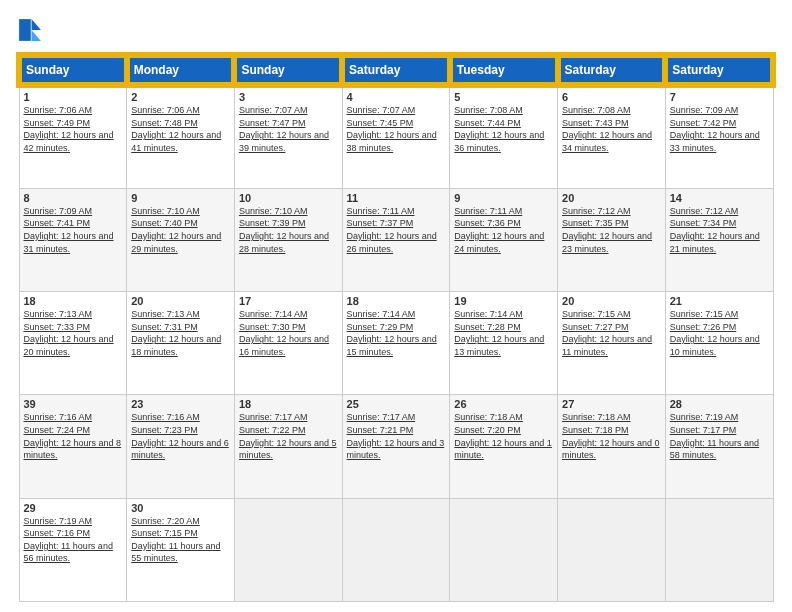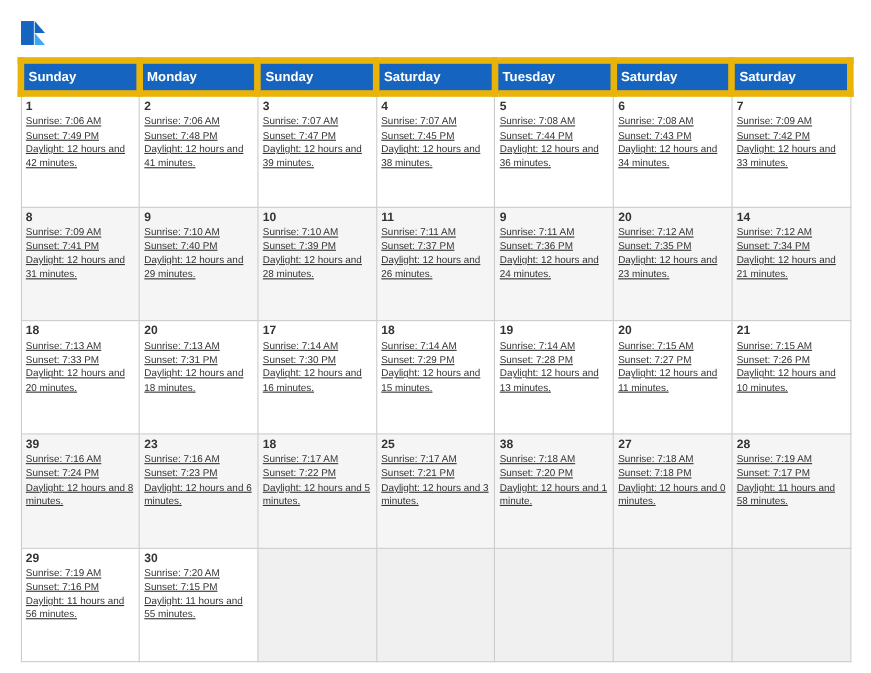--- a/index.html
+++ b/index.html
@@ -234,21 +234,21 @@
           </td>
           <td>
             <span class="day-num">18</span>
             <div class="day-detail">Sunrise: 7:17 AM<br>Sunset: 7:22 PM<br>Daylight: 12 hours and 5 minutes.</div>
           </td>
           <td>
             <span class="day-num">25</span>
             <div class="day-detail">Sunrise: 7:17 AM<br>Sunset: 7:21 PM<br>Daylight: 12 hours and 3 minutes.</div>
           </td>
           <td>
-            <span class="day-num">38</span>
+            <span class="day-num">26</span>
             <div class="day-detail">Sunrise: 7:18 AM<br>Sunset: 7:20 PM<br>Daylight: 12 hours and 1 minute.</div>
           </td>
           <td>
             <span class="day-num">27</span>
             <div class="day-detail">Sunrise: 7:18 AM<br>Sunset: 7:18 PM<br>Daylight: 12 hours and 0 minutes.</div>
           </td>
           <td>
             <span class="day-num">28</span>
             <div class="day-detail">Sunrise: 7:19 AM<br>Sunset: 7:17 PM<br>Daylight: 11 hours and 58 minutes.</div>
           </td>

